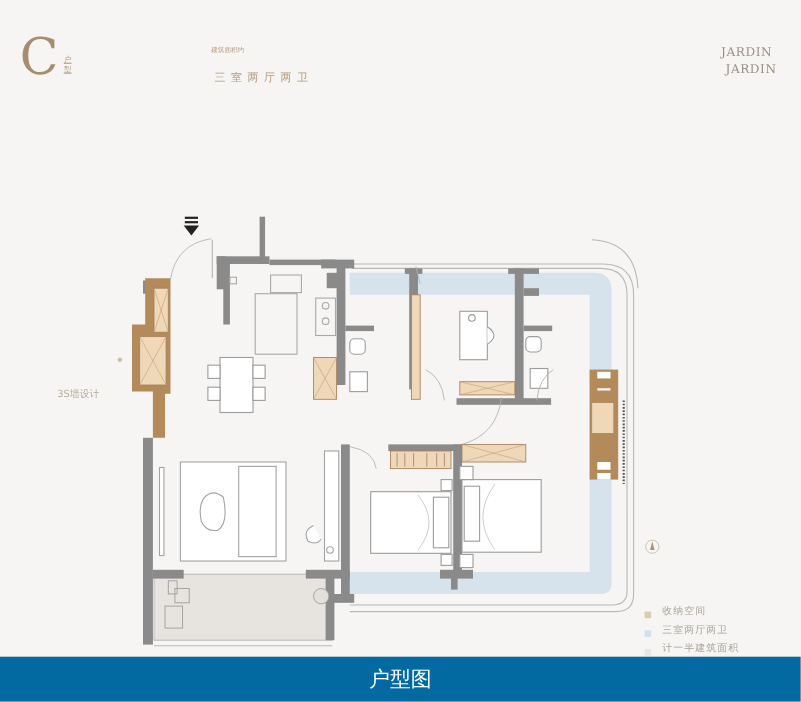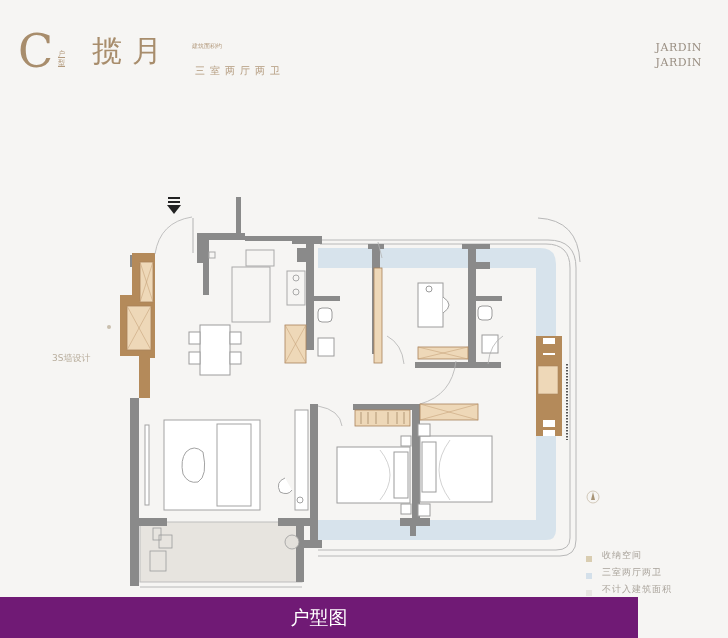--- a/index.html
+++ b/index.html
@@ -32,21 +32,21 @@
     position: absolute; left: 222px; top: 32px;
     font-family: "DejaVu Sans", sans-serif; font-size: 26px; font-weight: 300; color: #a88d6c; line-height: 1;
     letter-spacing: 0px;
   }
   .hdr-area sup { font-size: 10px; vertical-align: top; position: relative; top: -2px; }
   .hdr-rooms {
     position: absolute; left: 195px; top: 64px;
     font-size: 10px; color: #b39a7d; letter-spacing: 5px;
   }
   .brand {
-    position: absolute; right: 22px; top: 40px; text-align: left;
+    position: absolute; right: 22px; top: 40px; text-align: right;
     font-family: "DejaVu Serif", serif; font-size: 11px; color: #9a8f83; line-height: 15px; letter-spacing: 0.5px;
   }
   .brand .l1 { padding-right: 4px; }
 
   
   .plan { position: absolute; left: 0; top: 0; width: 728px; height: 597px; }
   .wall3s-lbl {
     position: absolute; left: 52px; top: 324px;
     font-size: 9px; color: #b8ad9c; margin-top: 28px;
   }
@@ -57,33 +57,32 @@
   .entry-mark .tri { width: 0; height: 0; border-left: 7px solid transparent; border-right: 7px solid transparent; border-top: 9px solid #222; margin-left: -1px; }
 
   
   .legend { position: absolute; left: 586px; top: 545px; }
   .legend-item { display: flex; align-items: flex-end; height: 17px; }
   .legend-swatch { width: 6px; height: 6px; margin-right: 10px; }
   .legend-label { font-size: 9px; color: #a9a39b; letter-spacing: 1px; }
 
   
   .caption {
-    position: absolute; left: 0; top: 597px; width: 638px; height: 41px;
-    background: #701a75; display: flex; align-items: center; justify-content: center;
+    position: absolute; left: 0; top: 597px; width: 728px; height: 41px;
+    background: #0369a1; display: flex; align-items: center; justify-content: center;
   }
   .caption-text { color: #ffffff; font-size: 19px; font-family: "DejaVu Sans", sans-serif; }
 </style>
 </head>
 <body>
 
 <div class="stage">
 
   <div class="hdr-letter">C</div>
   <div class="hdr-letter-sub">户型</div>
-  <div class="hdr-name">揽月</div>
   <div class="hdr-area-lbl">建筑面积约</div>
   <div class="hdr-rooms">三室两厅两卫</div>
 
   <div class="brand">
     <div class="l1">JARDIN</div>
     <div class="l2">JARDIN</div>
   </div>
 
   <svg class="plan" width="728" height="597" viewBox="0 0 728 597">
 
@@ -274,20 +273,20 @@
     <div class="legend-item">
       <span class="legend-swatch" style="background:#d9cdb1"></span>
       <span class="legend-label">收纳空间</span>
     </div>
     <div class="legend-item">
       <span class="legend-swatch" style="background:#d4e0ea"></span>
       <span class="legend-label">三室两厅两卫</span>
     </div>
     <div class="legend-item">
       <span class="legend-swatch" style="background:#e8e6e2"></span>
-      <span class="legend-label">不计入建筑面积</span>
+      <span class="legend-label">计一半建筑面积</span>
     </div>
   </div>
 </div>
 
 <div class="caption">
   <span class="caption-text">户型图</span>
 </div>
 
 </body></html>

